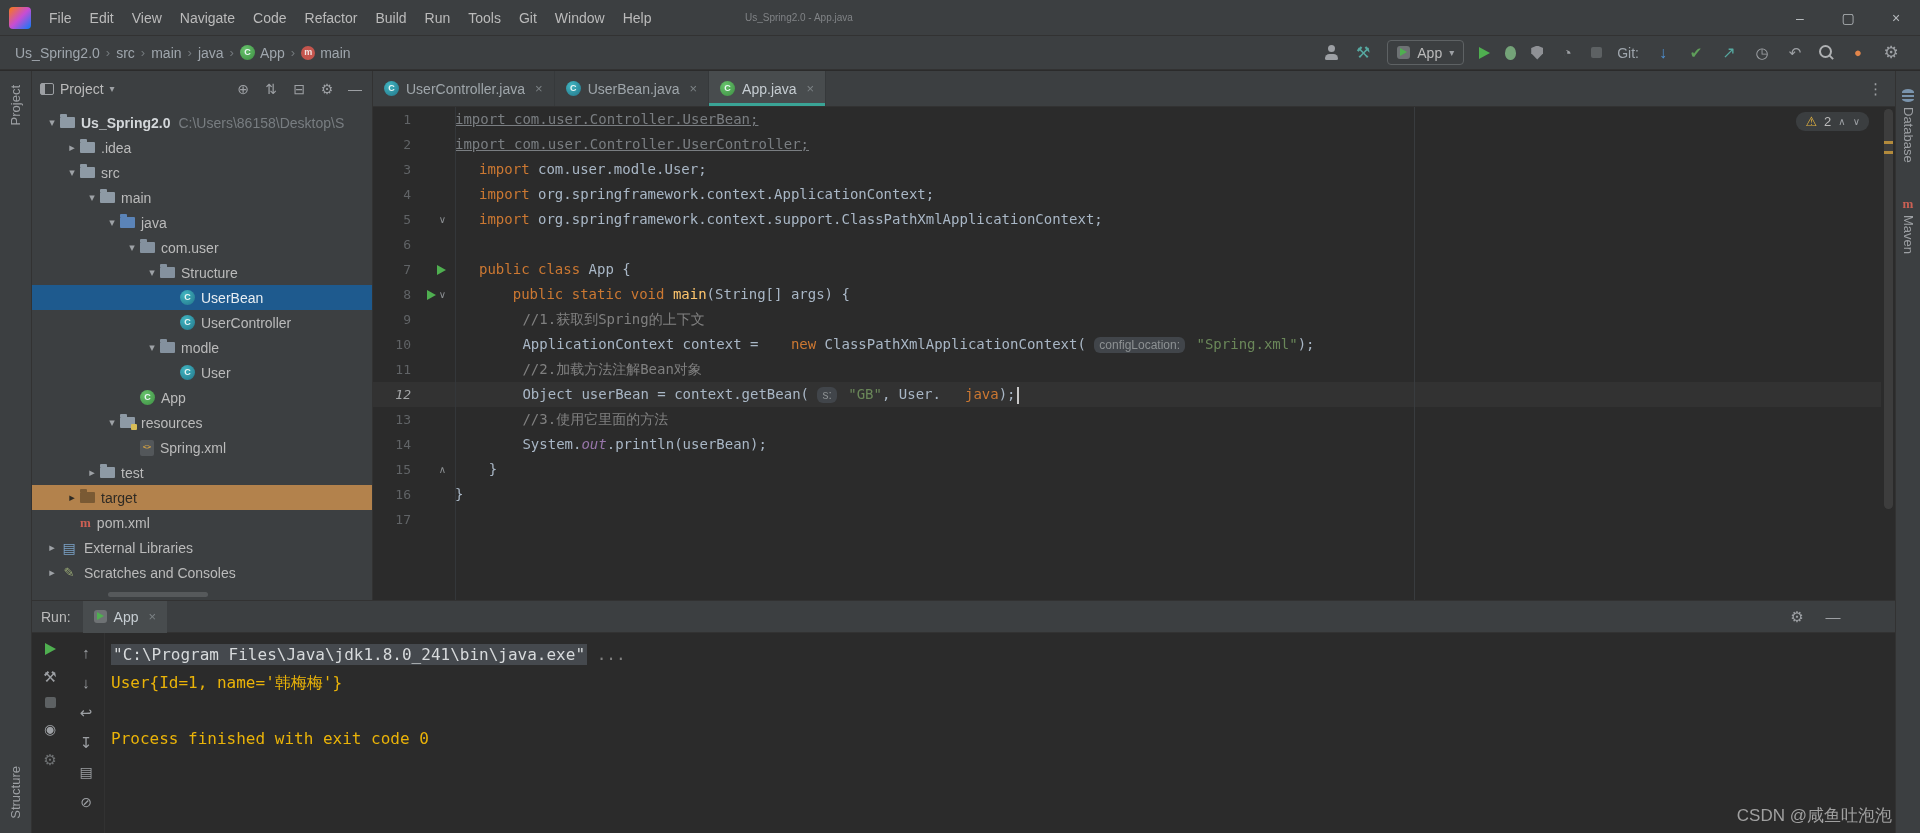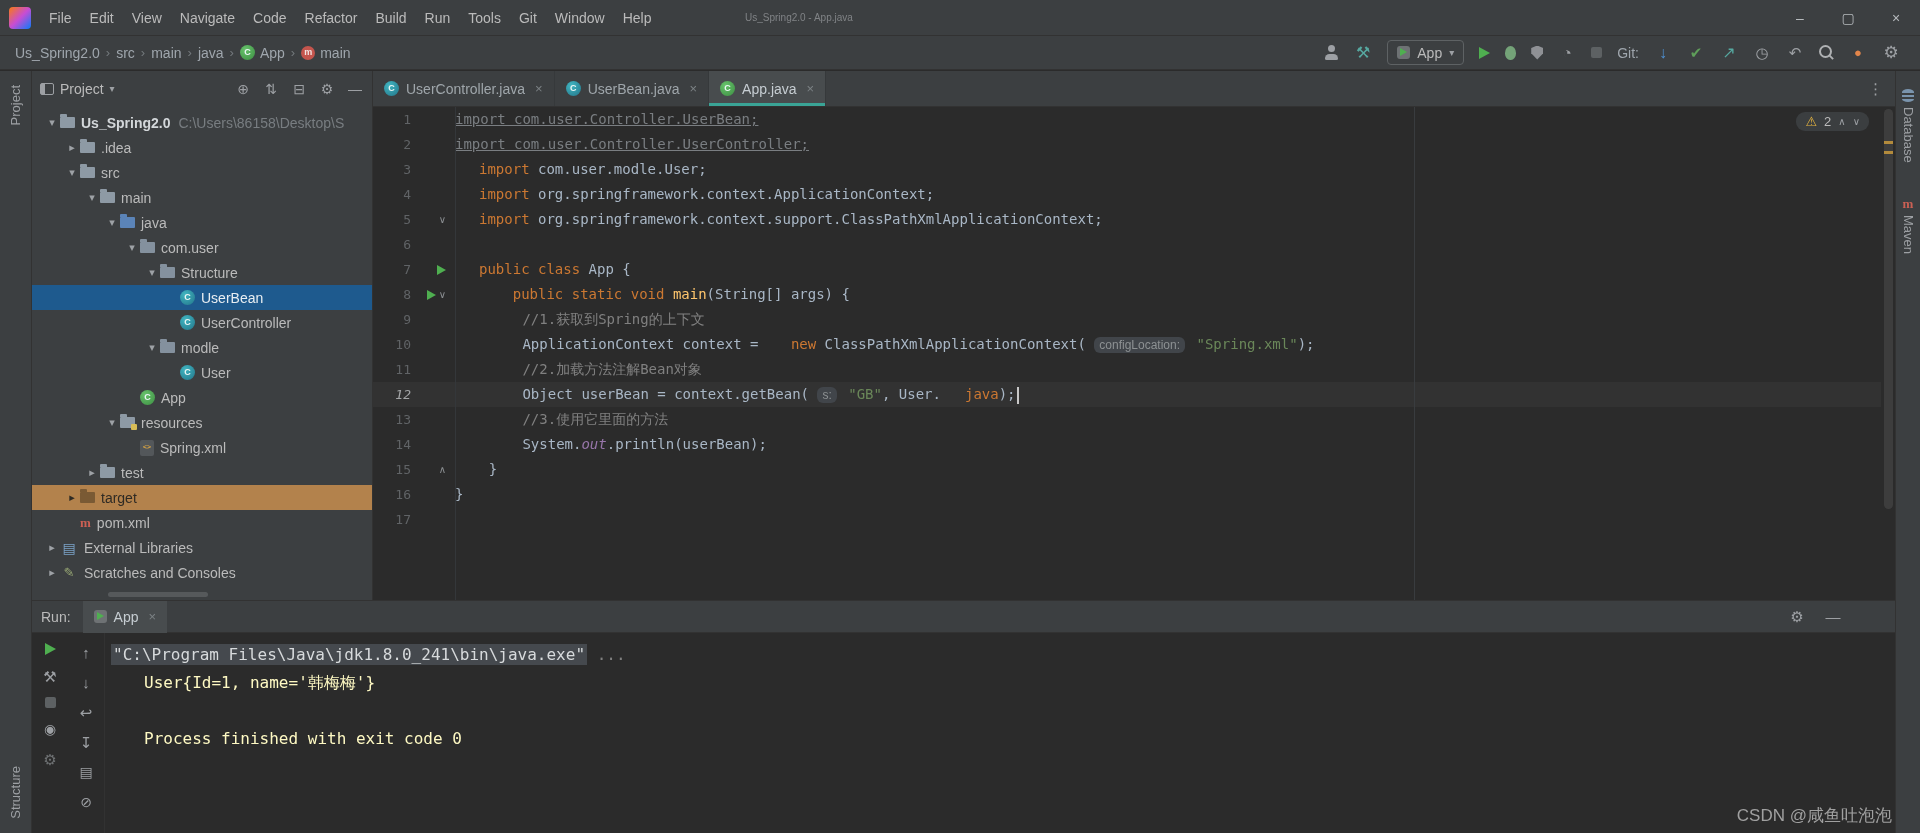--- a/index.html
+++ b/index.html
@@ -136,21 +136,21 @@
   .run-label { color:#bbbbbb; margin-right:12px; }
   .run-tab { display:flex; align-items:center; gap:7px; height:32px; padding:0 11px; background:#484c4e; color:#c6cdd2; }
   .run-header-right { margin-left:auto; display:flex; align-items:center; gap:18px; margin-right:44px; }
   .run-body { flex:1; display:flex; min-height:0; }
   .run-toolbar { width:73px; flex:none; display:flex; border-right:1px solid #323232; }
   .rt-col { width:36px; display:flex; flex-direction:column; align-items:center; gap:12px; padding-top:10px; }
   .console { flex:1; padding:8px 0 0 6px; font:16px/28px "DejaVu Sans Mono",monospace; color:#bfc3c6; overflow:hidden; }
   .console-line { height:28px; white-space:pre; }
   .k-sel { background:#45494e; color:#d7dadc; padding:1px 2px; }
   .k-dim { color:#808080; }
-  .k-p { color:#fef9c3;margin-left:33px; }
+  .k-p { color:#eab308; }
 
   .watermark { position:absolute; right:28px; bottom:6px; font-size:17px; color:#a0a0a0; }
 </style>
 </head>
 <body>
 
 <div class="app">
 
   <div class="titlebar">
     <div class="logo"></div>

